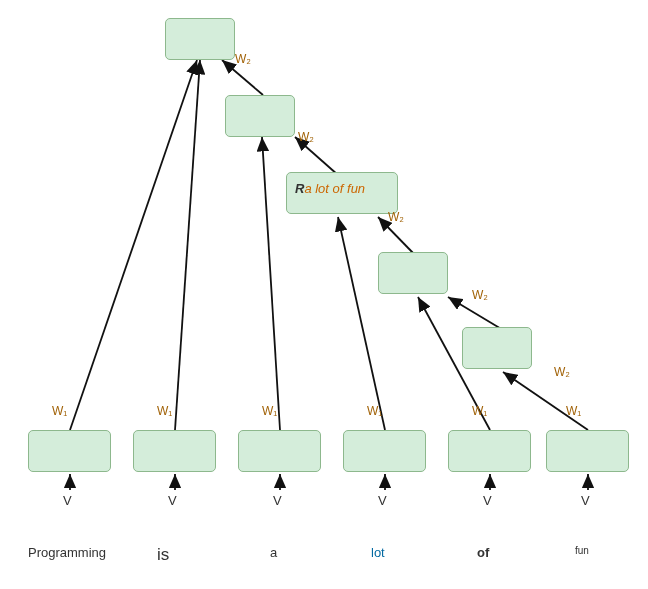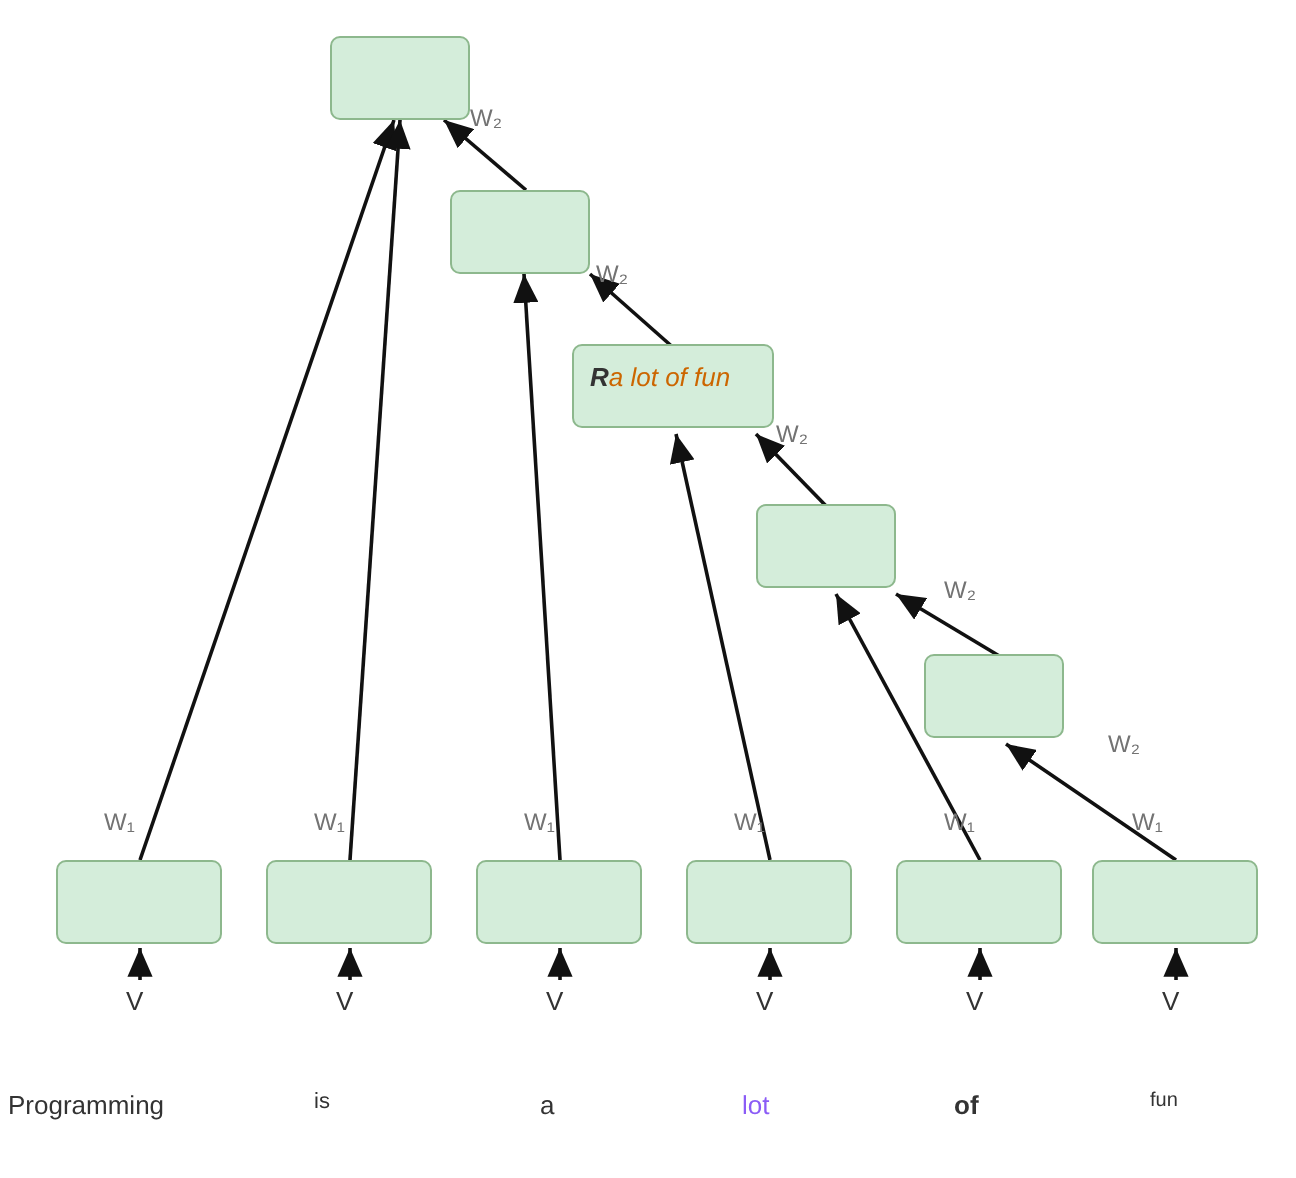--- a/index.html
+++ b/index.html
@@ -22,26 +22,26 @@
       border-radius: 5px;
     }
     .label {
       position: absolute;
       font-size: 13px;
       color: #333;
     }
     .label-orange {
       position: absolute;
       font-size: 13px;
-      color: #8b5cf6;
+      color: #0369a1;
     }
     .w-label {
       position: absolute;
       font-size: 12px;
-      color: #737373;
+      color: #a16207;
     }
     .r-label {
       position: absolute;
       font-size: 13px;
       font-style: italic;
       font-weight: bold;
       color: #333;
     }
     .r-label span {
       font-weight: normal;
@@ -93,21 +93,21 @@
     <line x1="280" y1="490" x2="280" y2="474" stroke="#111" stroke-width="1.8" marker-end="url(#arrowhead)"></line>
     <line x1="385" y1="490" x2="385" y2="474" stroke="#111" stroke-width="1.8" marker-end="url(#arrowhead)"></line>
     <line x1="490" y1="490" x2="490" y2="474" stroke="#111" stroke-width="1.8" marker-end="url(#arrowhead)"></line>
     <line x1="588" y1="490" x2="588" y2="474" stroke="#111" stroke-width="1.8" marker-end="url(#arrowhead)"></line>
   </svg>
 
   <div class="node" style="left:165px; top:18px; width:70px; height:42px;"></div>
 
   <div class="node" style="left:225px; top:95px; width:70px; height:42px;"></div>
 
-  <div class="node" style="left:286px; top:172px; width:101px; height:42px;">
+  <div class="node" style="left:286px; top:172px; width:112px; height:42px;">
     <div class="r-label" style="position:absolute; top:8px; left:8px; font-size:13px; font-style:italic; font-weight:bold;">
       R<span style="font-weight:normal; color:#cc6600; font-style:italic;">a lot of fun</span>
     </div>
   </div>
 
   <div class="node" style="left:378px; top:252px; width:70px; height:42px;"></div>
 
   <div class="node" style="left:462px; top:327px; width:70px; height:42px;"></div>
 
   <div class="node" style="left:28px; top:430px; width:83px; height:42px;"></div>
@@ -130,19 +130,19 @@
   <div class="w-label" style="left:472px; top:404px;">W₁</div>
   <div class="w-label" style="left:566px; top:404px;">W₁</div>
 
   <div class="label" style="left:63px; top:493px; font-size:13px;">V</div>
   <div class="label" style="left:168px; top:493px; font-size:13px;">V</div>
   <div class="label" style="left:273px; top:493px; font-size:13px;">V</div>
   <div class="label" style="left:378px; top:493px; font-size:13px;">V</div>
   <div class="label" style="left:483px; top:493px; font-size:13px;">V</div>
   <div class="label" style="left:581px; top:493px; font-size:13px;">V</div>
 
-  <div class="label" style="left:4px; top:545px; font-size:13px;">Programming</div>
-  <div class="label" style="left:157px; top:545px; font-size:11px;">is</div>
+  <div class="label" style="left:28px; top:545px; font-size:13px;">Programming</div>
+  <div class="label" style="left:157px; top:545px; font-size:17px;">is</div>
   <div class="label" style="left:270px; top:545px; font-size:13px;">a</div>
   <div class="label-orange" style="left:371px; top:545px; font-size:13px;">lot</div>
   <div class="label" style="left:477px; top:545px; font-size:13px;font-weight:bold;">of</div>
   <div class="label" style="left:575px; top:545px; font-size:10px;">fun</div>
 </div>
 
 </body></html>

